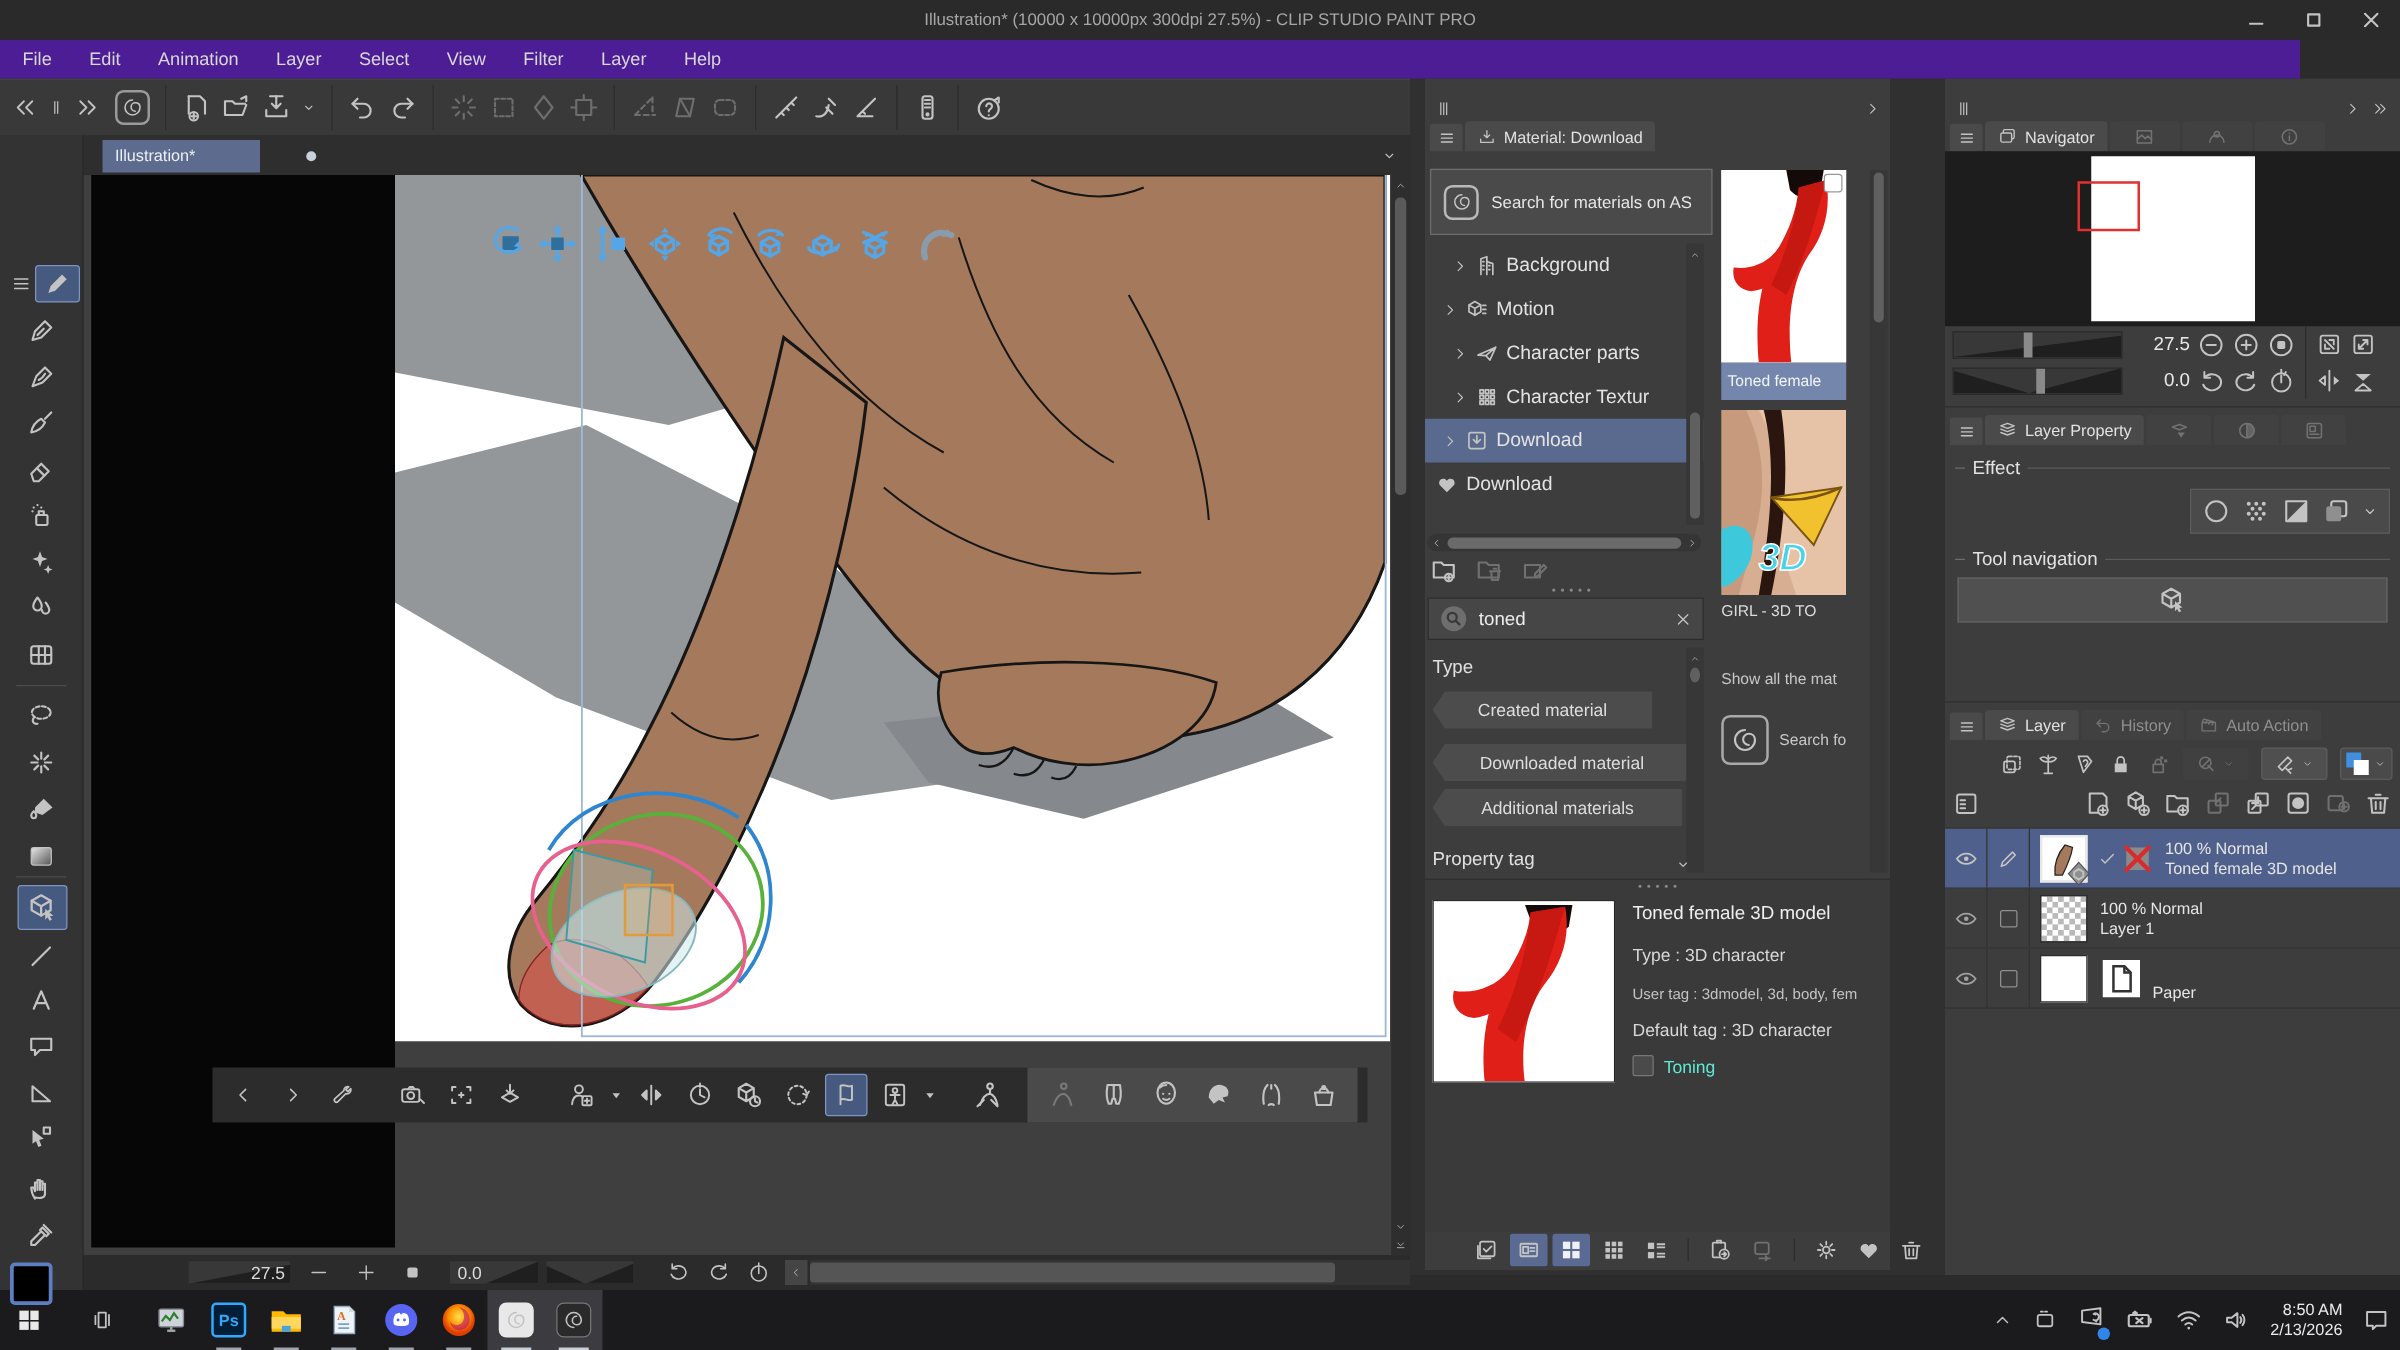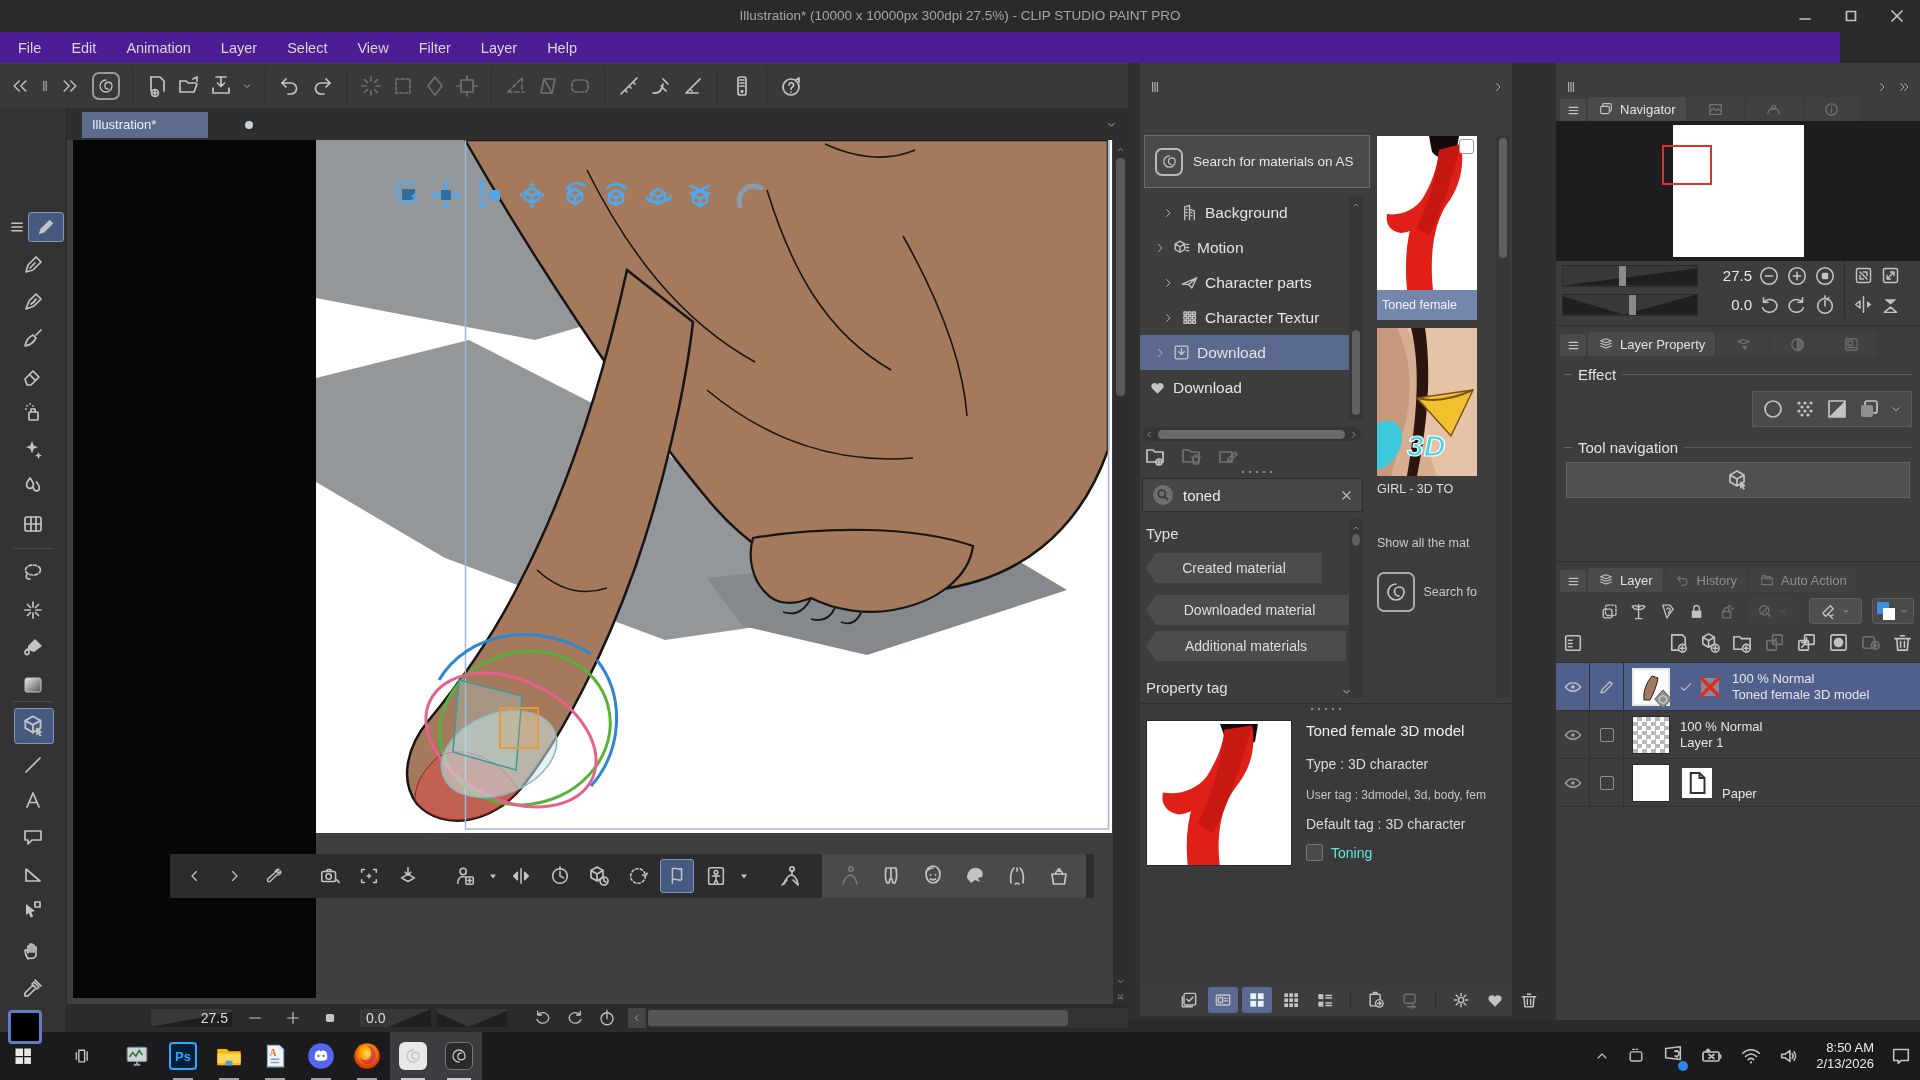--- a/index.html
+++ b/index.html
@@ -611,20 +611,33 @@
 
   <div class="panel" style="left:12px;top:0;width:372px;height:953px">
     <div class="grip" style="padding-top:24px">
       <svg class="ic" width="14" height="14" viewBox="0 0 24 24">
           <path d="M8 4v16M12 4v16M16 4v16"></path>
         </svg>
       <svg class="ic" width="12" height="12" viewBox="0 0 24 24">
           <path d="M9 5l7 7-7 7"></path>
         </svg>
     </div>
+    <div class="ptabs" style="margin-top:8px">
+      <div class="htile">
+          <svg class="ic" width="15" height="15" viewBox="0 0 24 24">
+            <path d="M5 7h14M5 12h14M5 17h14"></path>
+          </svg>
+        </div>
+      <div class="ptab">
+        <svg class="ic" width="15" height="15" viewBox="0 0 24 24">
+            <path d="M12 4v9M8.5 9.5 12 13l3.5-3.5M4 15v4h16v-4"></path>
+          </svg>
+        <span>Material: Download</span>
+      </div>
+    </div>
 
     <div style="position:absolute;left:4px;top:72px;width:226px;height:53px;background:#4a4a4a;border:1px solid #6e6e6e;display:flex;align-items:center;gap:10px;padding:0 10px">
       <div class="logo-tile" style="border-color:#b9b9b9">
           <svg class="ic" width="17" height="17" viewBox="0 0 24 24">
             <path d="M12 4a8 8 0 1 0 8 8c0-3-2-5-5-5a4.5 4.5 0 0 0 0 9"></path>
           </svg>
         </div>
       <div style="font-size:13.5px;color:#e6e6e6;white-space:nowrap;overflow:hidden;width:160px">Search for materials on ASSET</div>
     </div>
 

